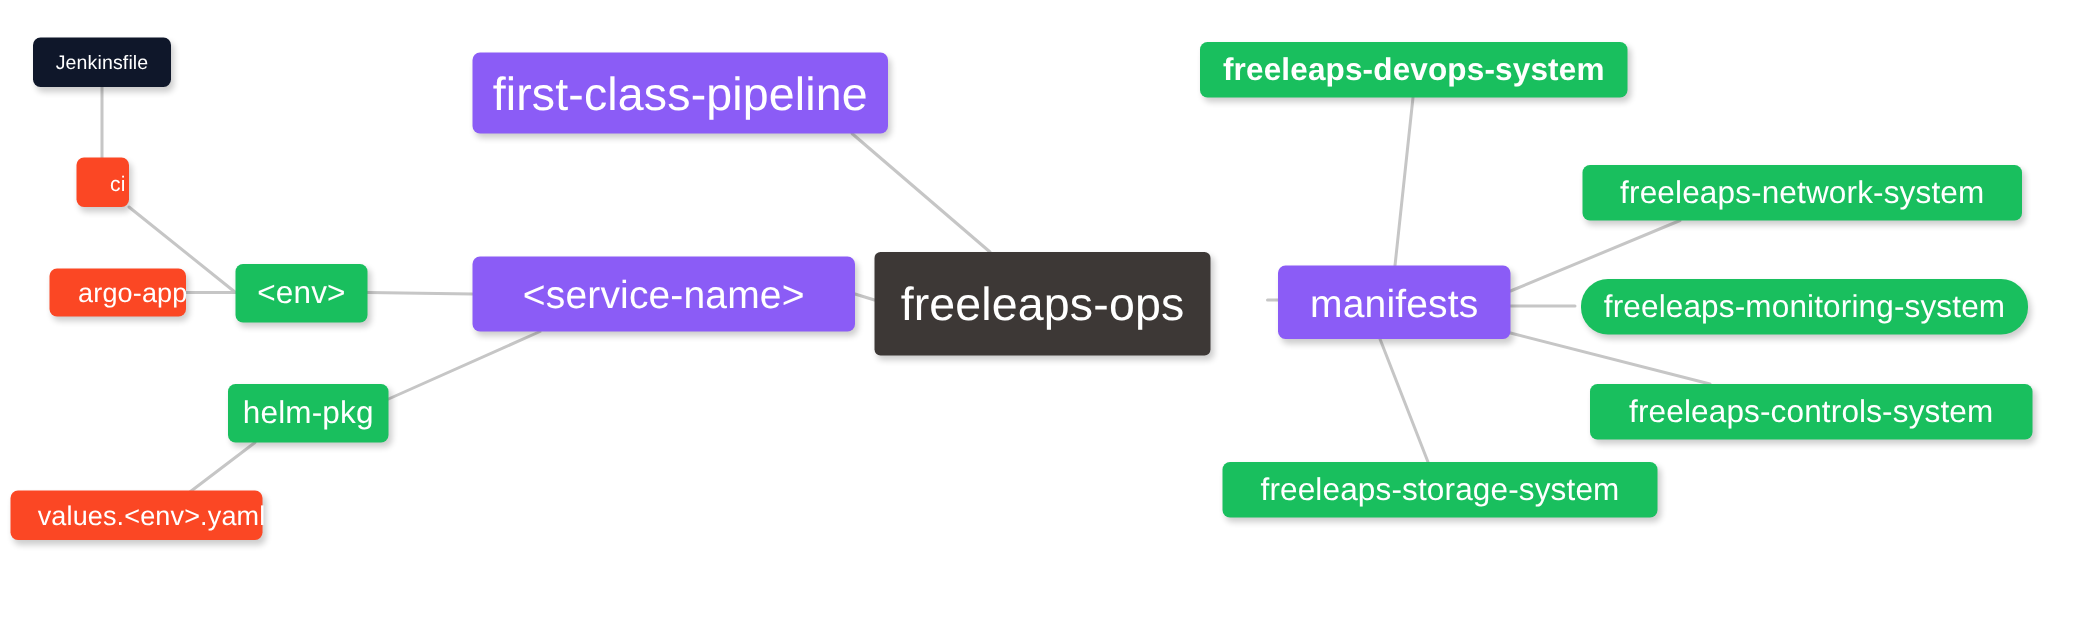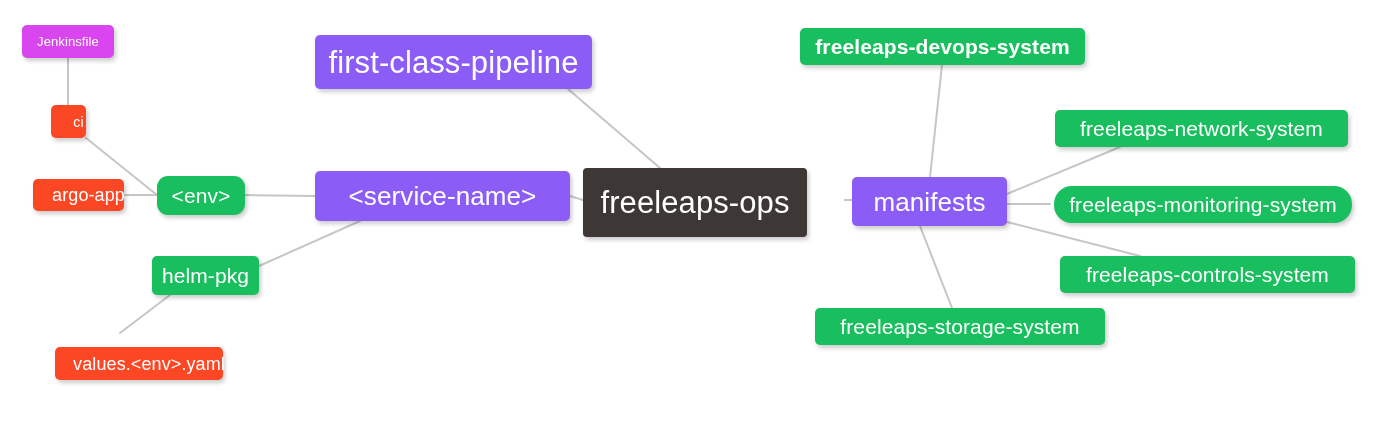--- a/index.html
+++ b/index.html
@@ -56,21 +56,21 @@
     user-select: none;
   }
   .node.root {
     background: #3d3836;
     border-radius: 4px;
     font-size: 31px;
   }
   .node.blue   { background: #8b5cf6; }
   .node.green  { background: #19bf5e; }
   .node.red    { background: #fb4724; padding-left: 20px; }
-  .node.orange { background: #d946ef; }
+  .node.orange { background: #0f172a; }
 
   .sz-xl { font-size: 31px; }
   .sz-lg { font-size: 26px; }
   .sz-md { font-size: 21px; }
   .sz-sm { font-size: 18px; }
   .sz-xs { font-size: 14px; }
   .sz-xxs{ font-size: 13px; }
 </style>
 </head>
 <body>
@@ -95,33 +95,33 @@
   <div id="nodes">
       <div class="node orange sz-xxs" style="left: 22px; top: 25px; width: 92px; height: 33px;">
         <span>Jenkinsfile</span>
       </div>
       <div class="node red sz-xs" style="left: 51px; top: 105px; width: 35px; height: 33px;">
         <span>ci</span>
       </div>
       <div class="node red sz-sm" style="left: 33px; top: 179px; width: 91px; height: 32px;">
         <span>argo-app</span>
       </div>
-      <div class="node green sz-md" style="left: 157px; top: 176px; width: 88px; height: 39px; border-radius: 11px;">
+      <div class="node green sz-md" style="left: 157px; top: 176px; width: 88px; height: 39px;">
         <span>&lt;env&gt;</span>
       </div>
       <div class="node blue sz-lg" style="left: 315px; top: 171px; width: 255px; height: 50px;">
         <span>&lt;service-name&gt;</span>
       </div>
       <div class="node blue sz-xl" style="left: 315px; top: 35px; width: 277px; height: 54px;">
         <span>first-class-pipeline</span>
       </div>
       <div class="node green sz-md" style="left: 152px; top: 256px; width: 107px; height: 39px;">
         <span>helm-pkg</span>
       </div>
-      <div class="node red sz-sm" style="left: 7px; top: 347px; width: 168px; height: 33px; margin-left: 48px;">
+      <div class="node red sz-sm" style="left: 7px; top: 327px; width: 168px; height: 33px;">
         <span>values.&lt;env&gt;.yaml</span>
       </div>
       <div class="node root sz-xl" style="left: 583px; top: 168px; width: 224px; height: 69px;">
         <span>freeleaps-ops</span>
       </div>
       <div class="node blue sz-lg" style="left: 852px; top: 177px; width: 155px; height: 49px;">
         <span>manifests</span>
       </div>
       <div class="node green sz-md" style="left: 800px; top: 28px; width: 285px; height: 37px; font-weight: bold;">
         <span>freeleaps-devops-system</span>

